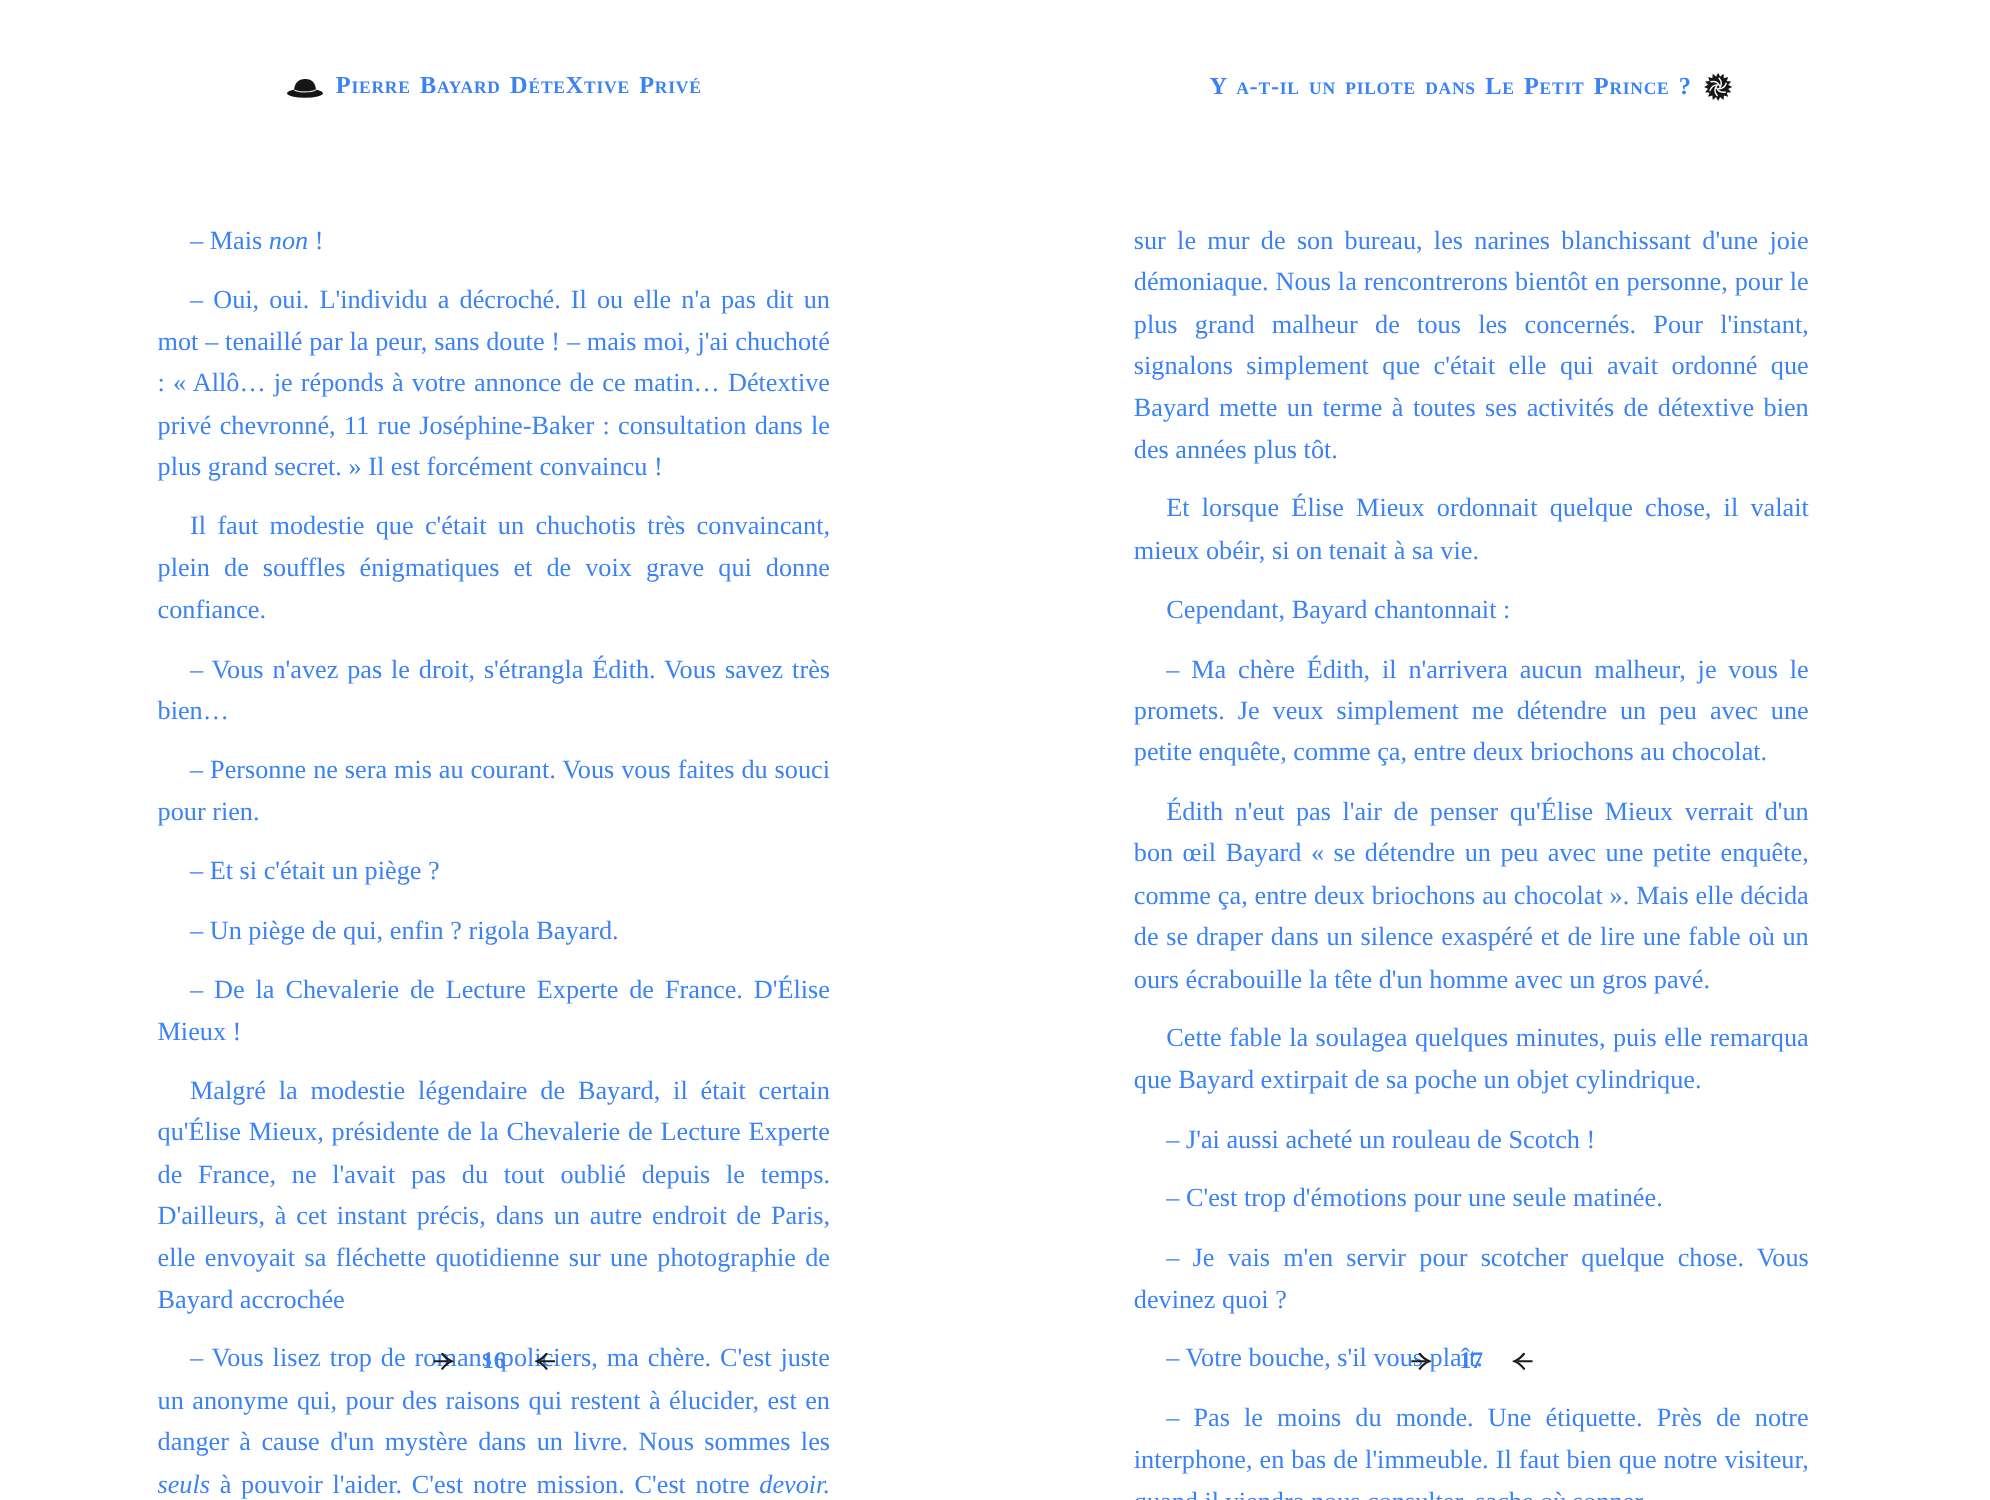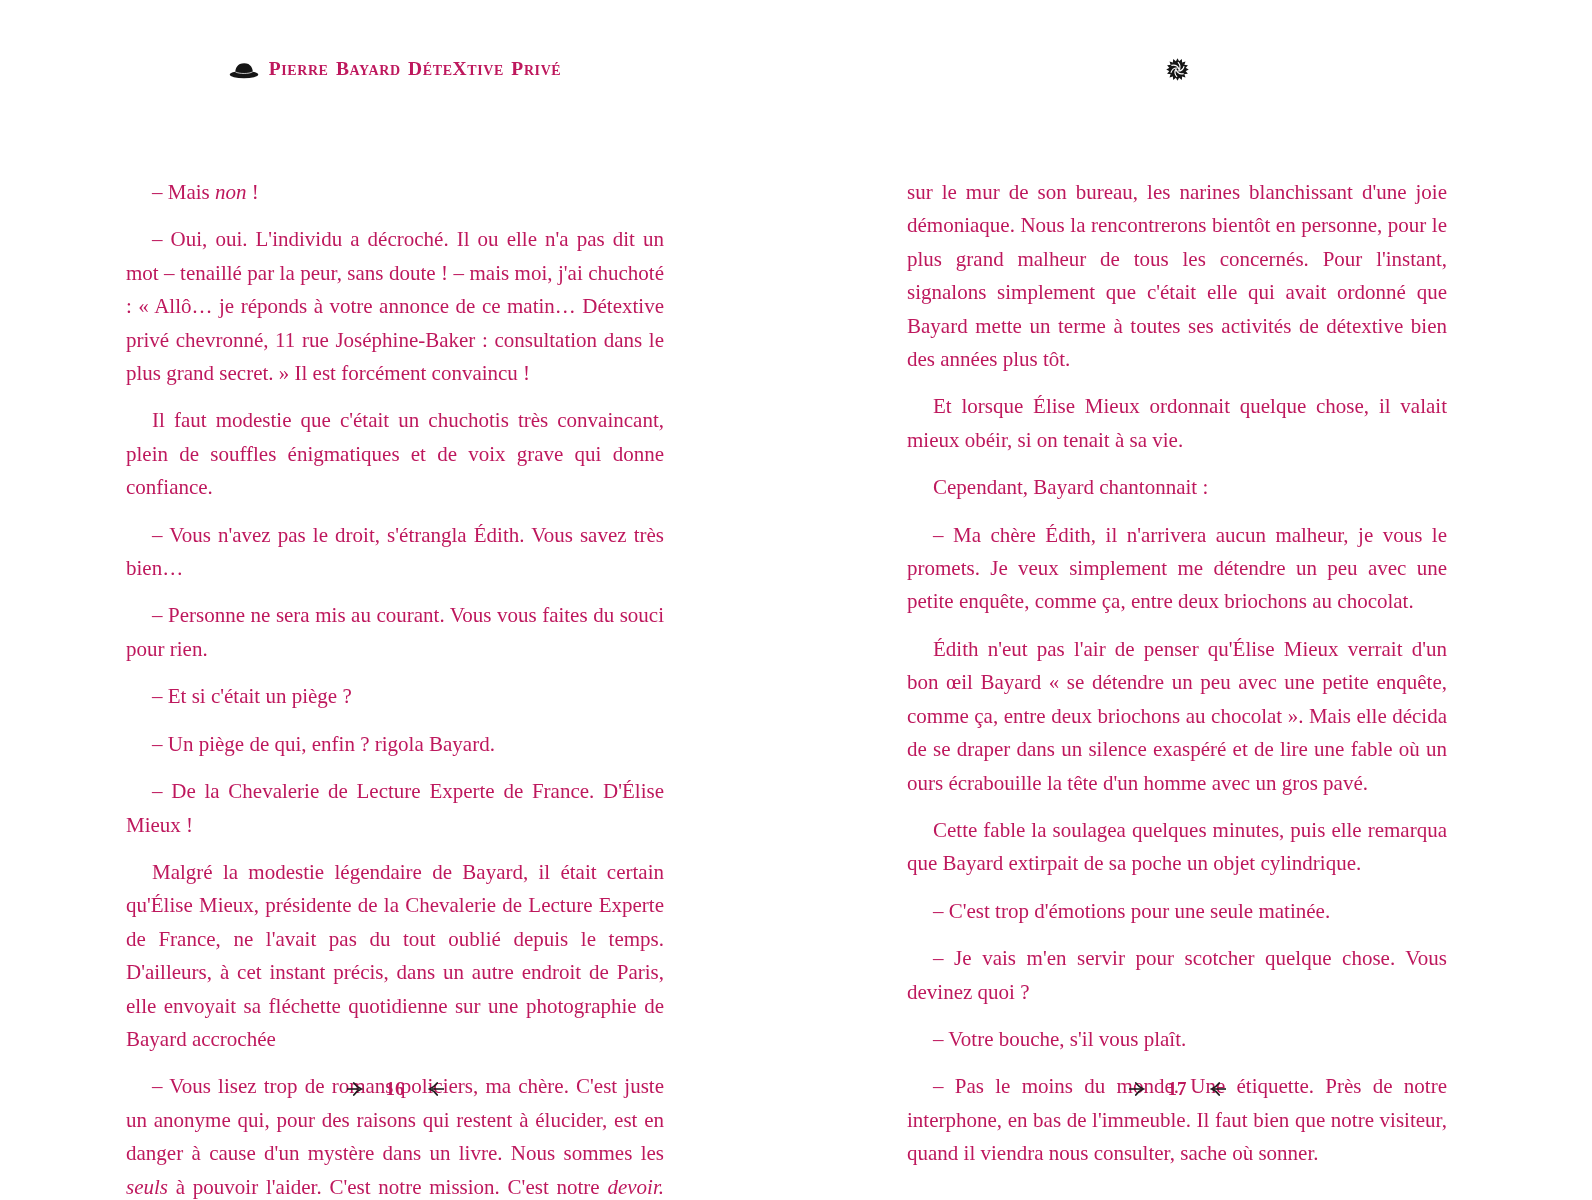--- a/index.html
+++ b/index.html
@@ -1,18 +1,18 @@
 <!DOCTYPE html>
 <html lang="fr"><head>
 <meta charset="utf-8">
 <style>
   html,body{margin:0;padding:0;background:#ffffff;}
   .spread{
     position:relative;width:1592px;height:1200px;background:#ffffff;
-    color:#be185d;font-family:"Liberation Serif","DejaVu Serif",serif;
+    color:#3b82f6;font-family:"Liberation Serif","DejaVu Serif",serif;
     overflow:hidden;
   }
   .page{position:absolute;top:0;bottom:0;}
   #left-page{left:112px;width:566px;}
   #right-page{left:893px;width:568px;}
 
   .running-head{
     position:absolute;top:58px;left:0;right:0;
     display:flex;align-items:center;justify-content:center;gap:10px;
     font-weight:bold;font-variant:small-caps;font-size:19.5px;
@@ -79,20 +79,21 @@
         <svg width="17" height="14" viewBox="0 0 16 14" aria-hidden="true">
           <path d="M0.5 7 H12.5" stroke="#1b1b1b" stroke-width="1.6" fill="none"></path>
           <path d="M7.3 1 C9.4 3.7 11.6 5.8 14.9 7 C11.6 8.2 9.4 10.3 7.3 13" stroke="#1b1b1b" stroke-width="1.7" fill="none" stroke-linecap="round"></path>
         </svg>
       </span>
     </div>
   </div>
 
   <div class="page" id="right-page">
     <div class="running-head">
+      <span>Y a-t-il un pilote dans Le Petit Prince ?</span>
       <span class="icon">
         <svg width="23" height="23" viewBox="-10 -10 20 20" aria-hidden="true">
           <g fill="#151515">
             <circle r="7"></circle>
             <g>
               <path d="M-1.7 -6.5 L0 -9.8 L1.7 -6.5 Z"></path>
               <path d="M-1.7 -6.5 L0 -9.8 L1.7 -6.5 Z" transform="rotate(22.5)"></path>
               <path d="M-1.7 -6.5 L0 -9.8 L1.7 -6.5 Z" transform="rotate(45)"></path>
               <path d="M-1.7 -6.5 L0 -9.8 L1.7 -6.5 Z" transform="rotate(67.5)"></path>
               <path d="M-1.7 -6.5 L0 -9.8 L1.7 -6.5 Z" transform="rotate(90)"></path>
@@ -121,20 +122,21 @@
       </span>
     </div>
 
     <div class="body-text">
         <p class="para no-indent"><span>sur le mur de son bureau, les narines blanchissant d'une joie démoniaque. Nous la rencontrerons bientôt en personne, pour le plus grand malheur de tous les concernés. Pour l'instant, signalons simplement que c'était elle qui avait ordonné que Bayard mette un terme à toutes ses activités de détextive bien des années plus tôt.</span></p>
         <p class="para"><span>Et lorsque Élise Mieux ordonnait quelque chose, il valait mieux obéir, si on tenait à sa vie.</span></p>
         <p class="para"><span>Cependant, Bayard chantonnait :</span></p>
         <p class="para"><span>– Ma chère Édith, il n'arrivera aucun malheur, je vous le promets. Je veux simplement me détendre un peu avec une petite enquête, comme ça, entre deux briochons au chocolat.</span></p>
         <p class="para"><span>Édith n'eut pas l'air de penser qu'Élise Mieux verrait d'un bon œil Bayard « se détendre un peu avec une petite enquête, comme ça, entre deux briochons au chocolat ». Mais elle décida de se draper dans un silence exaspéré et de lire une fable où un ours écrabouille la tête d'un homme avec un gros pavé.</span></p>
         <p class="para"><span>Cette fable la soulagea quelques minutes, puis elle remarqua que Bayard extirpait de sa poche un objet cylindrique.</span></p>
+        <p class="para"><span>– J'ai aussi acheté un rouleau de Scotch !</span></p>
         <p class="para"><span>– C'est trop d'émotions pour une seule matinée.</span></p>
         <p class="para"><span>– Je vais m'en servir pour scotcher quelque chose. Vous devinez quoi ?</span></p>
         <p class="para"><span>– Votre bouche, s'il vous plaît.</span></p>
         <p class="para"><span>– Pas le moins du monde. Une étiquette. Près de notre interphone, en bas de l'immeuble. Il faut bien que notre visiteur, quand il viendra nous consulter, sache où sonner.</span></p>
       </div>
 
     <div class="folio">
       <span class="dart">
         <svg width="17" height="14" viewBox="0 0 16 14" aria-hidden="true">
           <path d="M0.5 7 H12.5" stroke="#1b1b1b" stroke-width="1.6" fill="none"></path>

